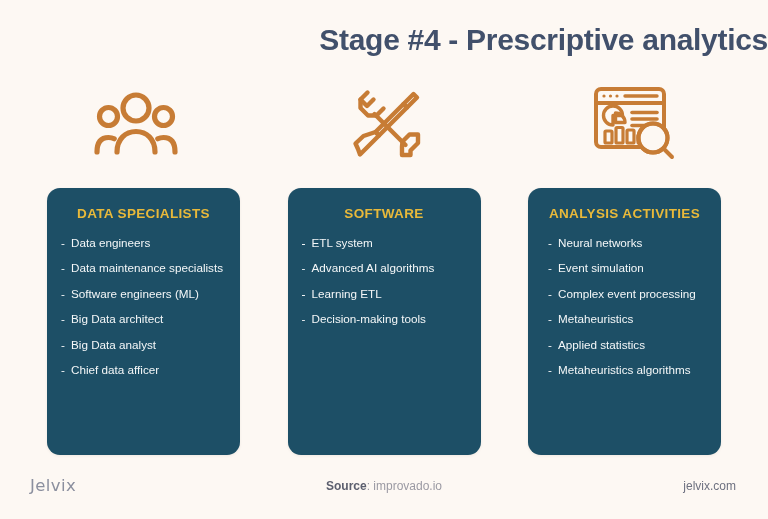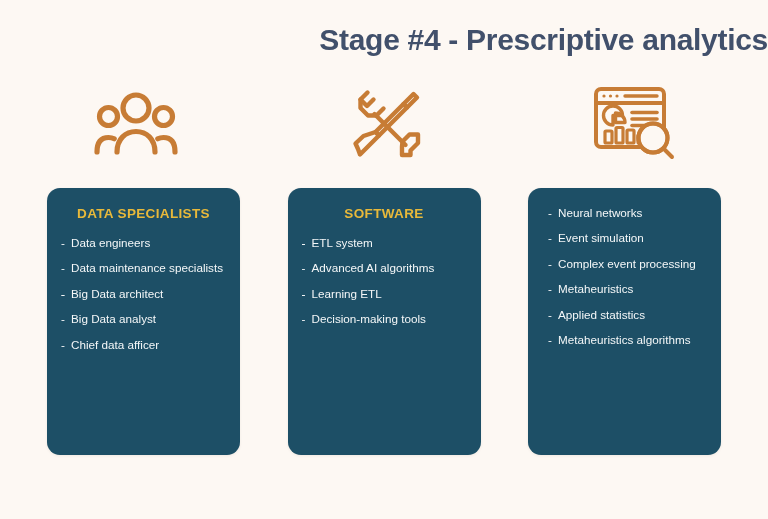--- a/index.html
+++ b/index.html
@@ -228,46 +228,54 @@
 
   </div>
 
   <div class="cards">
 
     <div class="card">
       <div class="card-heading">DATA SPECIALISTS</div>
       <ul class="card-list">
         <li><span class="dash">-</span><span>Data engineers</span></li>
         <li><span class="dash">-</span><span>Data maintenance specialists</span></li>
-        <li><span class="dash">-</span></li>
+        <li><span class="dash">-</span><span>Software engineers (ML)</span></li>
         <li><span class="dash">-</span><span>Big Data architect</span></li>
         <li><span class="dash">-</span><span>Big Data analyst</span></li>
         <li><span class="dash">-</span><span>Chief data afficer</span></li>
       </ul>
     </div>
 
     <div class="card">
       <div class="card-heading">SOFTWARE</div>
       <ul class="card-list">
         <li><span class="dash">-</span></li>
         <li><span class="dash">-</span><span>ETL system</span></li>
         <li><span class="dash">-</span><span>Advanced AI algorithms</span></li>
         <li><span class="dash">-</span></li>
         <li><span class="dash">-</span><span>Learning ETL</span></li>
         <li><span class="dash">-</span><span>Decision-making tools</span></li>
       </ul>
     </div>
 
     <div class="card indented">
+      <div class="card-heading">ANALYSIS ACTIVITIES</div>
       <ul class="card-list">
         <li><span class="dash">-</span><span>Neural networks</span></li>
         <li><span class="dash">-</span><span>Event simulation</span></li>
         <li><span class="dash">-</span><span>Complex event processing</span></li>
         <li><span class="dash">-</span><span>Metaheuristics</span></li>
         <li><span class="dash">-</span><span>Applied statistics</span></li>
         <li class="no-hang"><span class="dash">-</span><span>Metaheuristics algorithms</span></li>
       </ul>
     </div>
 
   </div>
 
+  <div class="footer">
+    <div class="brand-logo">Jelvix</div>
+    <div class="source">
+      <span class="source-label">Source</span><span>: </span><span>improvado.io</span>
+    </div>
+    <div class="site-url">jelvix.com</div>
+  </div>
 
 </div>
 
 </body></html>

